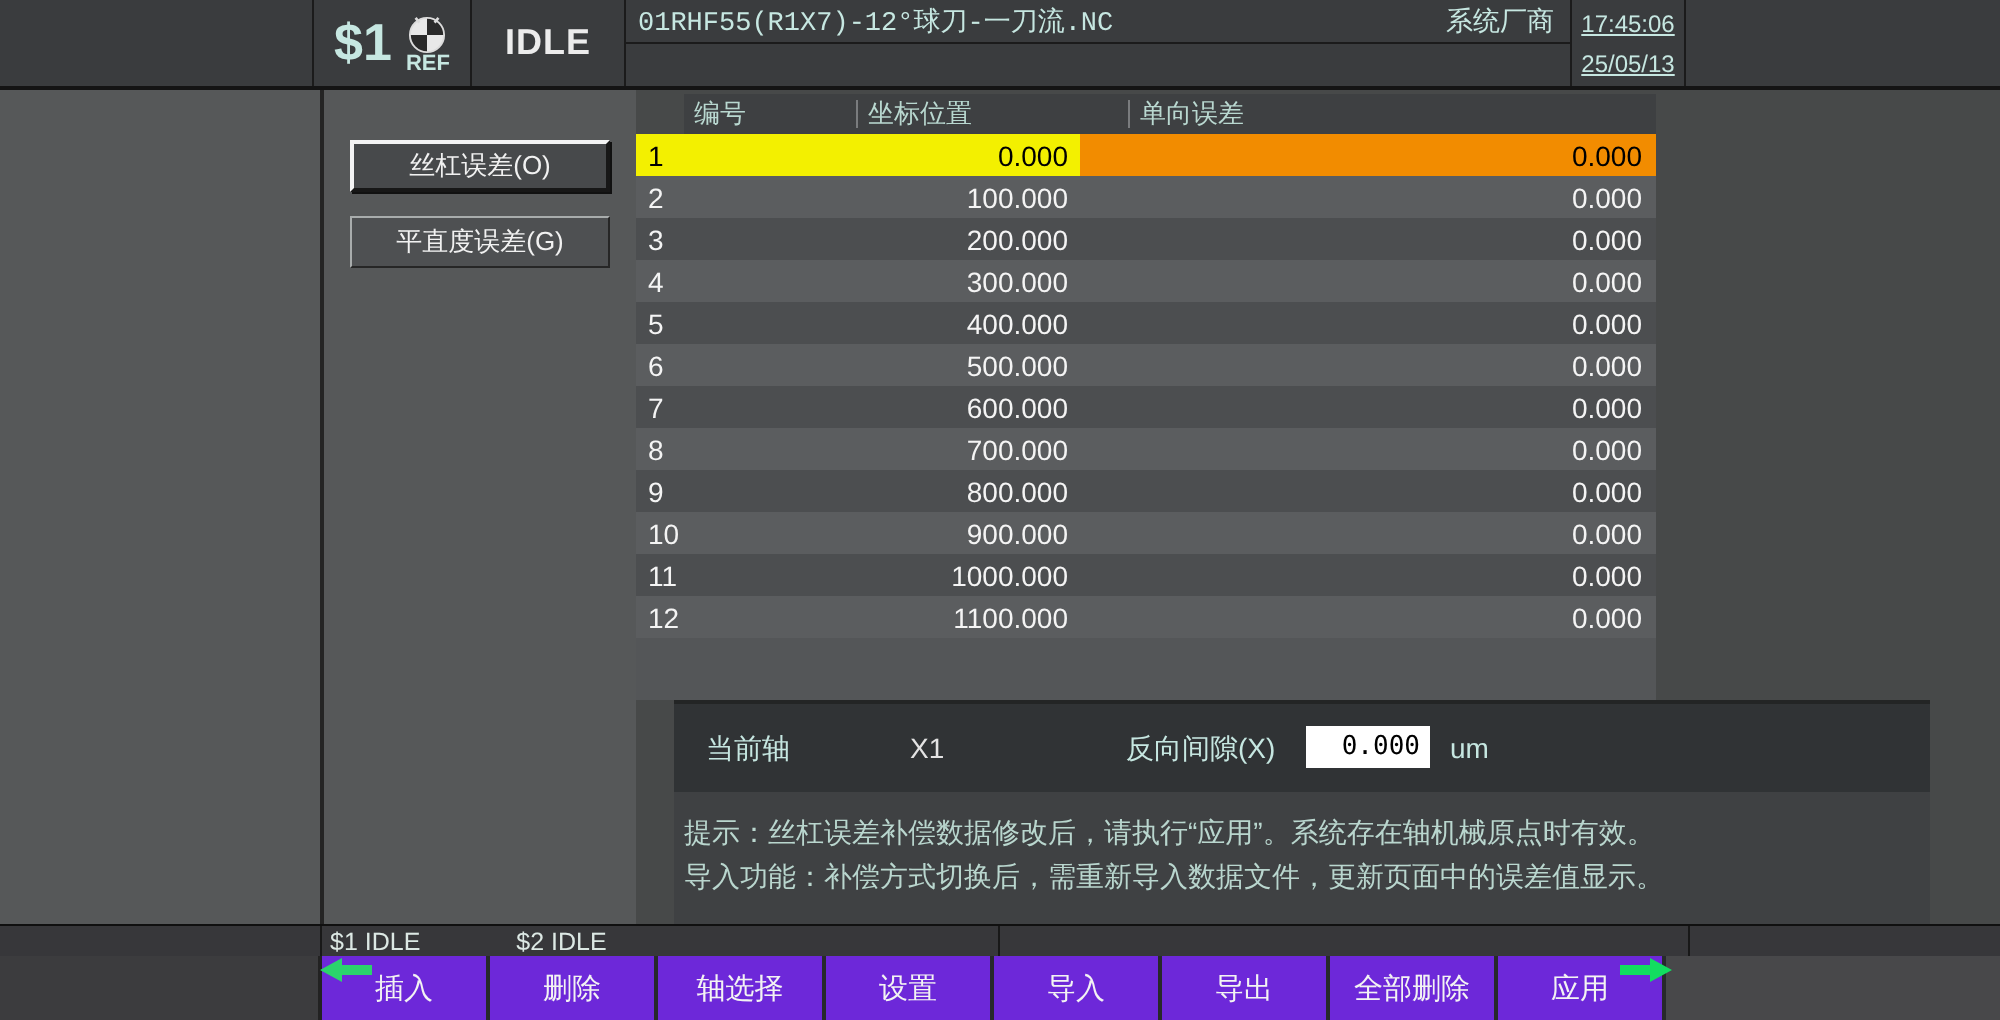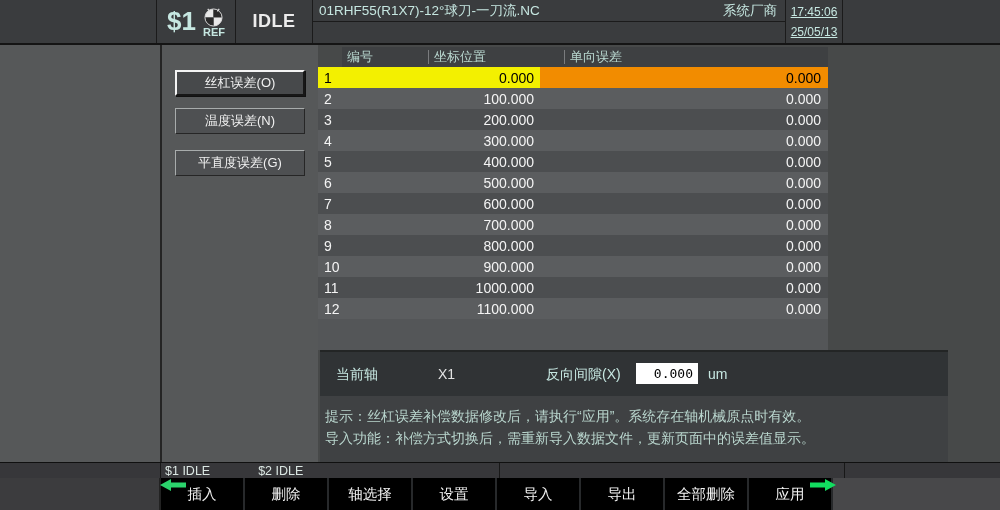--- a/index.html
+++ b/index.html
@@ -19,21 +19,21 @@
   .tb-blank-left{width:157px;}
   .tb-channel{width:79px;display:flex;align-items:center;justify-content:center;gap:7px;}
   .ch-label{font-size:26px;font-weight:bold;color:var(--pale);}
   .ref-block{display:flex;flex-direction:column;align-items:center;margin-top:2px;}
   .ref-block span{font-size:11px;font-weight:bold;color:var(--pale);margin-top:-1px;}
   .tb-mode{width:77px;display:flex;align-items:center;justify-content:center;
     font-size:18px;font-weight:700;letter-spacing:.5px;color:#ececec;}
   .tb-title{width:473px;display:flex;flex-direction:column;}
   .title-row{height:22px;border-bottom:1px solid #1b1b1b;display:flex;align-items:center;
     justify-content:space-between;padding:0 8px 0 6px;}
-  .prog-title,.vendor{font-size:13.5px;color:var(--pale);}
+  .prog-title,.vendor{font-size:13.5px;color:var(--pale);font-family:Liberation Mono, monospace;}
   .tb-clock{width:57px;display:flex;flex-direction:column;align-items:center;justify-content:center;}
   .tb-clock span{font-size:12px;color:var(--pale);line-height:20px;text-decoration:underline;}
   .tb-blank-right{flex:1;border-right:none;}
   
   .sidebar-zone{position:absolute;left:0;top:45px;width:318px;height:417px;background:#565859;}
   .sidebar-zone::after{content:"";position:absolute;left:160px;top:0;width:2px;height:100%;background:#242424;}
   .sidebar-buttons{position:absolute;left:175px;top:70px;width:130px;}
   .side-btn{height:26px;display:flex;align-items:center;justify-content:center;
     font-size:13px;color:#f1f1f1;background:#4e5052;border:1px solid;
     border-color:#a8acac #262626 #262626 #a8acac;}
@@ -52,21 +52,21 @@
   .trow.odd{background:#4c4e50;}
   .trow.even{background:#5b5d5f;}
   .c-no{width:86px;padding-left:6px;height:100%;display:flex;align-items:center;}
   .c-pos{width:136px;text-align:right;padding-right:6px;height:100%;display:flex;align-items:center;justify-content:flex-end;}
   .c-err{flex:1;text-align:right;padding-right:7px;height:100%;display:flex;align-items:center;justify-content:flex-end;}
   .trow.highlight{color:#000;}
   .trow.highlight .c-no,.trow.highlight .c-pos{background:var(--yellow);}
   .trow.highlight .c-err{background:var(--orange);}
   .table-filler{position:absolute;left:318px;top:319px;width:510px;height:31px;background:#545658;}
   
-  .bottom-panel{position:absolute;left:320px;top:350px;width:628px;height:112px;
+  .bottom-panel{position:absolute;left:337px;top:350px;width:628px;height:112px;
     border-top:2px solid #232525;}
   .axis-row{position:absolute;left:0;top:0;width:100%;height:44px;background:#303335;}
   .axis-row .lbl{position:absolute;top:14px;font-size:14px;color:var(--pale);}
   .axis-row .val{position:absolute;top:14px;font-size:14px;color:#e3e3e3;margin-left:24px;}
   .lbl-axis{left:16px;} .val-axis{left:94px;} .lbl-backlash{left:226px;}
   .backlash-input{position:absolute;left:316px;top:11px;width:62px;height:21px;background:#fff;
     border:none;outline:none;font-family:"DejaVu Sans Mono",monospace;font-size:13px;
     text-align:right;padding:0 5px;color:#000;}
   .unit{position:absolute;left:388px;top:14px;font-size:14px;color:var(--pale);}
   .hint{position:absolute;left:0;top:44px;width:100%;height:68px;background:#3f4143;padding:9px 0 0 5px;}
@@ -76,21 +76,21 @@
     border-top:1px solid #101010;display:flex;align-items:center;font-size:12.5px;color:#dce8e4;}
   .st-blank1{width:161px;height:100%;border-right:1px solid #181818;}
   .st-ch{width:339px;height:100%;display:flex;align-items:center;border-right:1px solid #181818;}
   .st-ch span:first-child{margin-left:4px;}
   .st-ch span:last-child{margin-left:48px;}
   .st-blank2{width:345px;height:100%;border-right:1px solid #181818;}
   
   .softkey-row{position:absolute;left:0;top:478px;width:1000px;height:32px;background:#454749;}
   .sk-left{position:absolute;left:0;top:0;width:161px;height:32px;background:#3c3c3e;border-right:2px solid #222;}
   .softkey-bar{position:absolute;left:161px;top:0;width:672px;height:32px;display:flex;}
-  .softkey{flex:1;display:flex;align-items:center;justify-content:center;background:#000000;
+  .softkey{flex:1;display:flex;align-items:center;justify-content:center;background:#6d28d9;
     border-right:2px solid #27292b;font-size:14.5px;color:#f3f3f3;cursor:default;}
   .sk-right{position:absolute;left:833px;top:0;width:167px;height:32px;background:#48484a;}
   .arrow{position:absolute;top:479px;}
   .arrow-left{left:160px;} .arrow-right{left:810px;}
 </style>
 </head>
 <body>
 
 <div class="topbar">
   <div class="tb-cell tb-blank-left"></div>
@@ -119,21 +119,20 @@
   <div class="tb-cell tb-clock">
     <span>17:45:06</span>
     <span>25/05/13</span>
   </div>
   <div class="tb-cell tb-blank-right"></div>
 </div>
 
 <div class="sidebar-zone"></div>
 <div class="sidebar-buttons">
     <div class="side-btn selected">丝杠误差(O)</div>
-    <div class="side-btn">温度误差(N)</div>
     <div class="side-btn">平直度误差(G)</div>
   </div>
 
 <div class="comp-table">
   <div class="thead">
     <div class="th th-no">编号</div>
     <div class="th th-pos">坐标位置</div>
     <div class="th th-err">单向误差</div>
   </div>
   <div>

